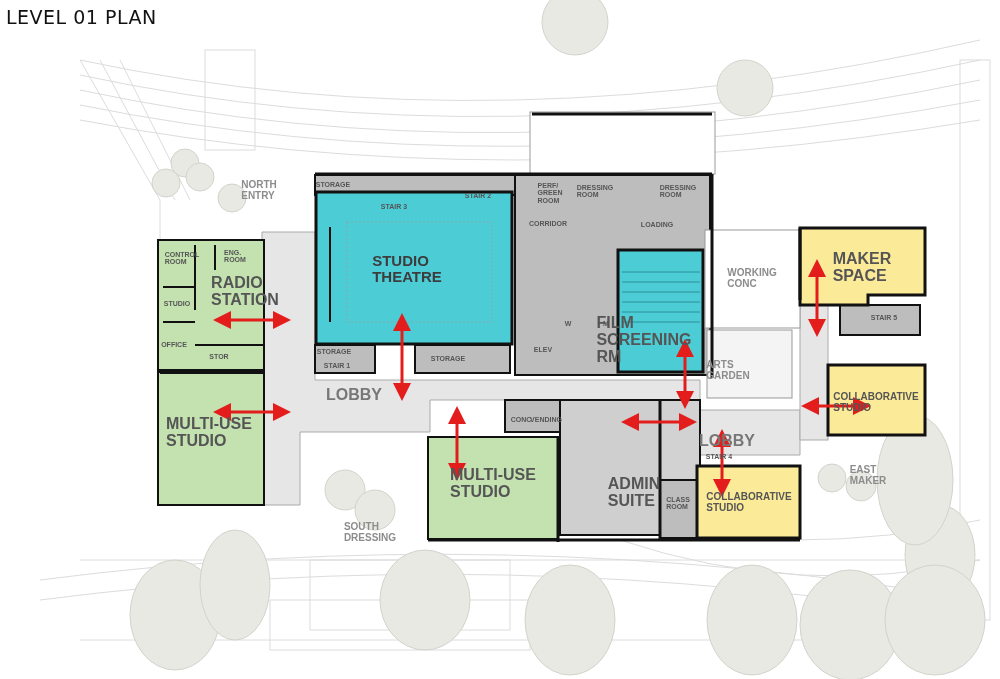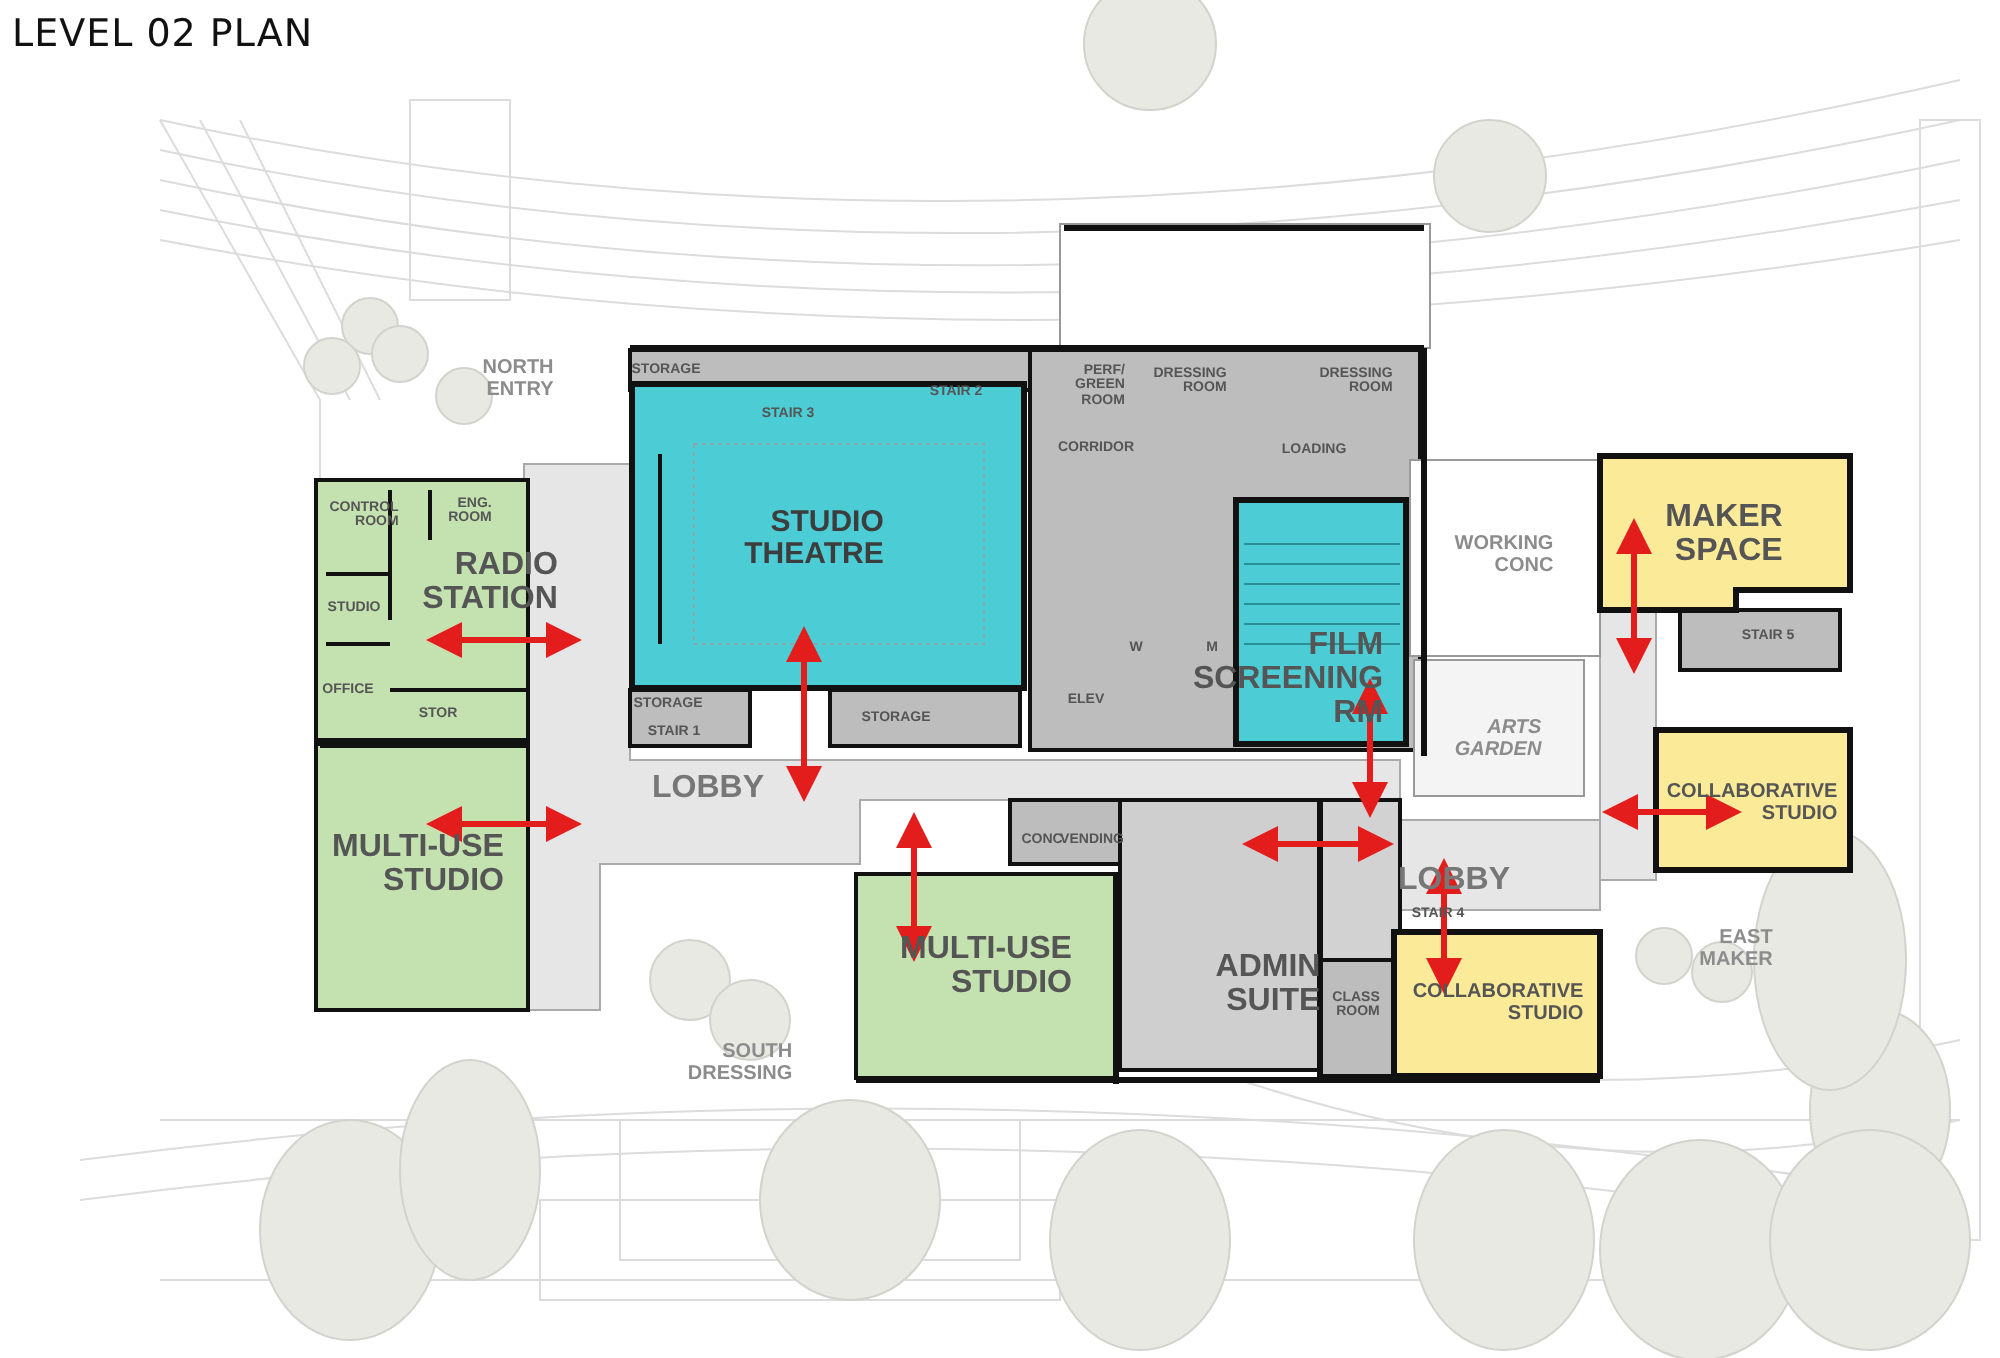--- a/index.html
+++ b/index.html
@@ -1,29 +1,29 @@
 <!DOCTYPE html>
 <html><head>
 <meta charset="utf-8">
 <style>
   html,body{margin:0;padding:0;background:#ffffff;}
   body{width:1000px;height:679px;position:relative;overflow:hidden;font-family:"DejaVu Sans",sans-serif;}
   .title{position:absolute;left:6px;top:6px;font-size:19px;color:#111;letter-spacing:0.5px;font-family:"DejaVu Sans",sans-serif;}
   svg#plan{position:absolute;left:0;top:0;}
-  .lbl{position:absolute;font-family:"Liberation Sans",sans-serif;font-weight:bold;color:#4a4a4a;text-align:right;line-height:1.05;white-space:nowrap;transform:translate(-50%,-50%);}
+  .lbl{position:absolute;font-family:"Liberation Sans",sans-serif;font-weight:bold;color:#4a4a4a;text-align:left;line-height:1.05;white-space:nowrap;transform:translate(-50%,-50%);}
   .big{font-size:15px;color:#3d3d3d;}
   .med{font-size:16px;color:#555;}
   .sml{font-size:7px;color:#555;}
   .out{font-size:10px;color:#8c8c8c;}
   .room{cursor:pointer;}
 </style>
 </head>
 <body>
 
-<div class="title">LEVEL 02 PLAN</div>
+<div class="title">LEVEL 01 PLAN</div>
 
 <svg id="plan" width="1000" height="679" viewBox="0 0 1000 679">
   <defs>
     <marker id="ah" markerWidth="6" markerHeight="6" refX="3" refY="3" orient="auto-start-reverse">
       <path d="M0,0 L6,3 L0,6 z" fill="#e31c1c"></path>
     </marker>
   </defs>
 
   <g stroke="#dcdcdc" fill="none" stroke-width="1">
     <path d="M80,60 Q500,150 980,40"></path>
@@ -188,21 +188,21 @@
 <div class="lbl sml" style="left:657px;top:225px;">LOADING</div>
 <div class="lbl sml" style="left:568px;top:324px;">W</div>
 <div class="lbl sml" style="left:606px;top:324px;">M</div>
 <div class="lbl sml" style="left:543px;top:350px;">ELEV</div>
 <div class="lbl med room" style="left:644px;top:340px;">FILM
 SCREENING
 RM</div>
 
 <div class="lbl out" style="left:752px;top:278px;">WORKING
 CONC</div>
-<div class="lbl out" style="left:749px;top:370px;font-style:italic;">ARTS
+<div class="lbl out" style="left:728px;top:370px;">ARTS
 GARDEN</div>
 
 <div class="lbl med room" style="left:862px;top:268px;">MAKER
 SPACE</div>
 <div class="lbl sml" style="left:884px;top:318px;">STAIR 5</div>
 <div class="lbl med room" style="left:876px;top:402px;font-size:10px;">COLLABORATIVE
 STUDIO</div>
 
 <div class="lbl med" style="left:354px;top:395px;color:#777;">LOBBY</div>
 <div class="lbl sml" style="left:522px;top:420px;">CONC.</div>

